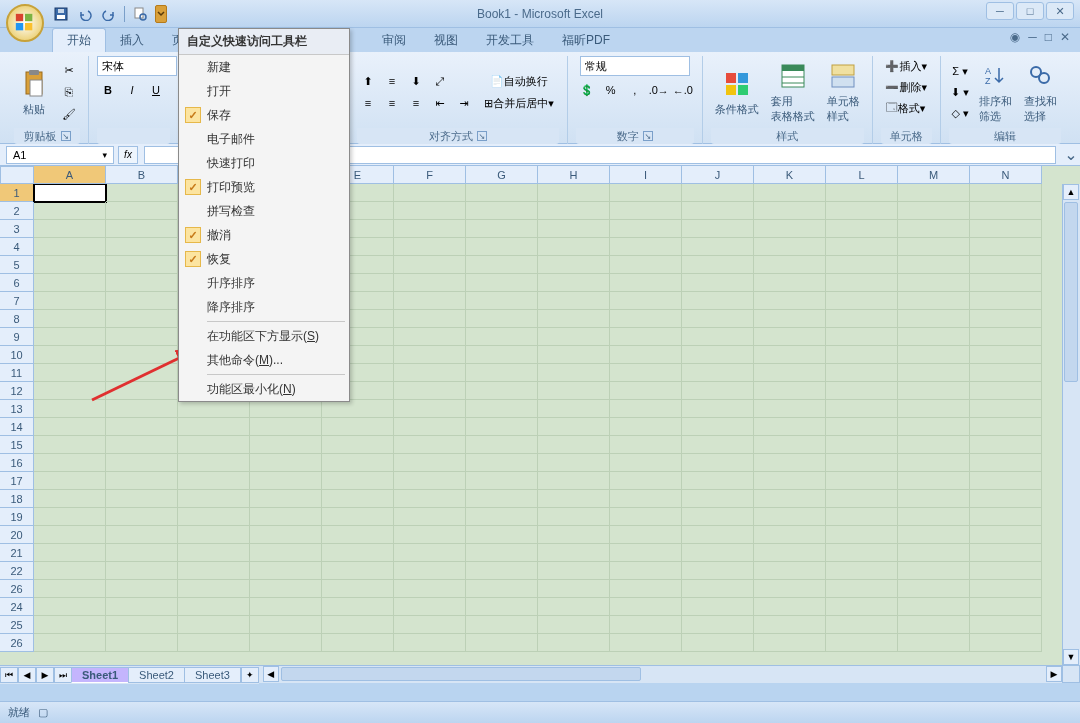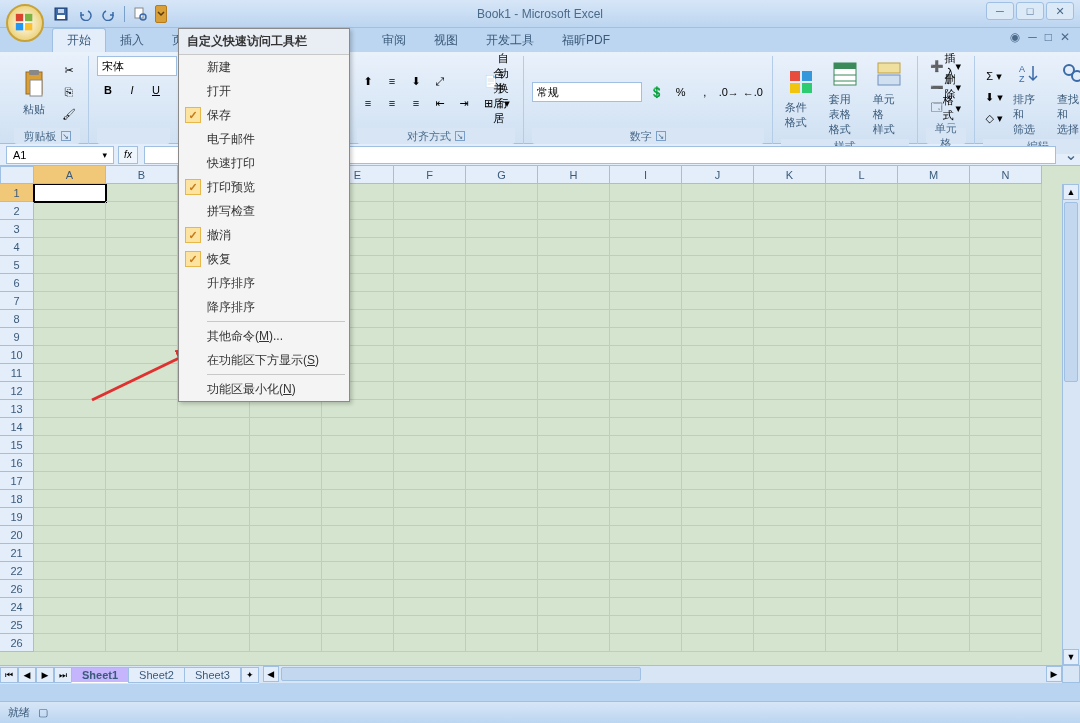--- a/index.html
+++ b/index.html
@@ -206,21 +206,21 @@
         <div class="small-btn" style="width:auto;padding:0 4px">⊞ <span>合并后居中</span> ▾</div>
       </div>
     </div>
     <div class="grp-label">
         <span>对齐方式</span>
         <span class="launcher">↘</span>
       </div>
   </div>
 
   <div class="grp">
-    <div class="grp-body" style="flex-direction:row;gap:4px">
+    <div class="grp-body" style="flex-direction:column;gap:4px">
       <div class="font-combo" style="width:110px">常规</div>
       <div class="small-row">
         <div class="small-btn">💲</div>
         <div class="small-btn">%</div>
         <div class="small-btn">,</div>
         <div class="small-btn">.0→</div>
         <div class="small-btn">←.0</div>
       </div>
     </div>
     <div class="grp-label">
@@ -876,25 +876,25 @@
         <span>升序排序</span>
       </div>
       <div class="menu-item">
         <div class="menu-check"></div>
         <span>降序排序</span>
       </div>
     </div>
   <div class="menu-sep"></div>
   <div class="menu-item">
       <div class="menu-check"></div>
-      <span><span>其他命令(</span><span class="underline">M</span><span>)...</span></span>
+      <span><span>在功能区下方显示(</span><span class="underline">S</span><span>)</span></span>
     </div>
   <div class="menu-item">
       <div class="menu-check"></div>
-      <span><span>在功能区下方显示(</span><span class="underline">S</span><span>)</span></span>
+      <span><span>其他命令(</span><span class="underline">M</span><span>)...</span></span>
     </div>
   <div class="menu-sep"></div>
   <div class="menu-item">
       <div class="menu-check"></div>
       <span><span>功能区最小化(</span><span class="underline">N</span><span>)</span></span>
     </div>
 </div>
 
 <div class="arrow-annot">
   <svg width="140" height="120">

